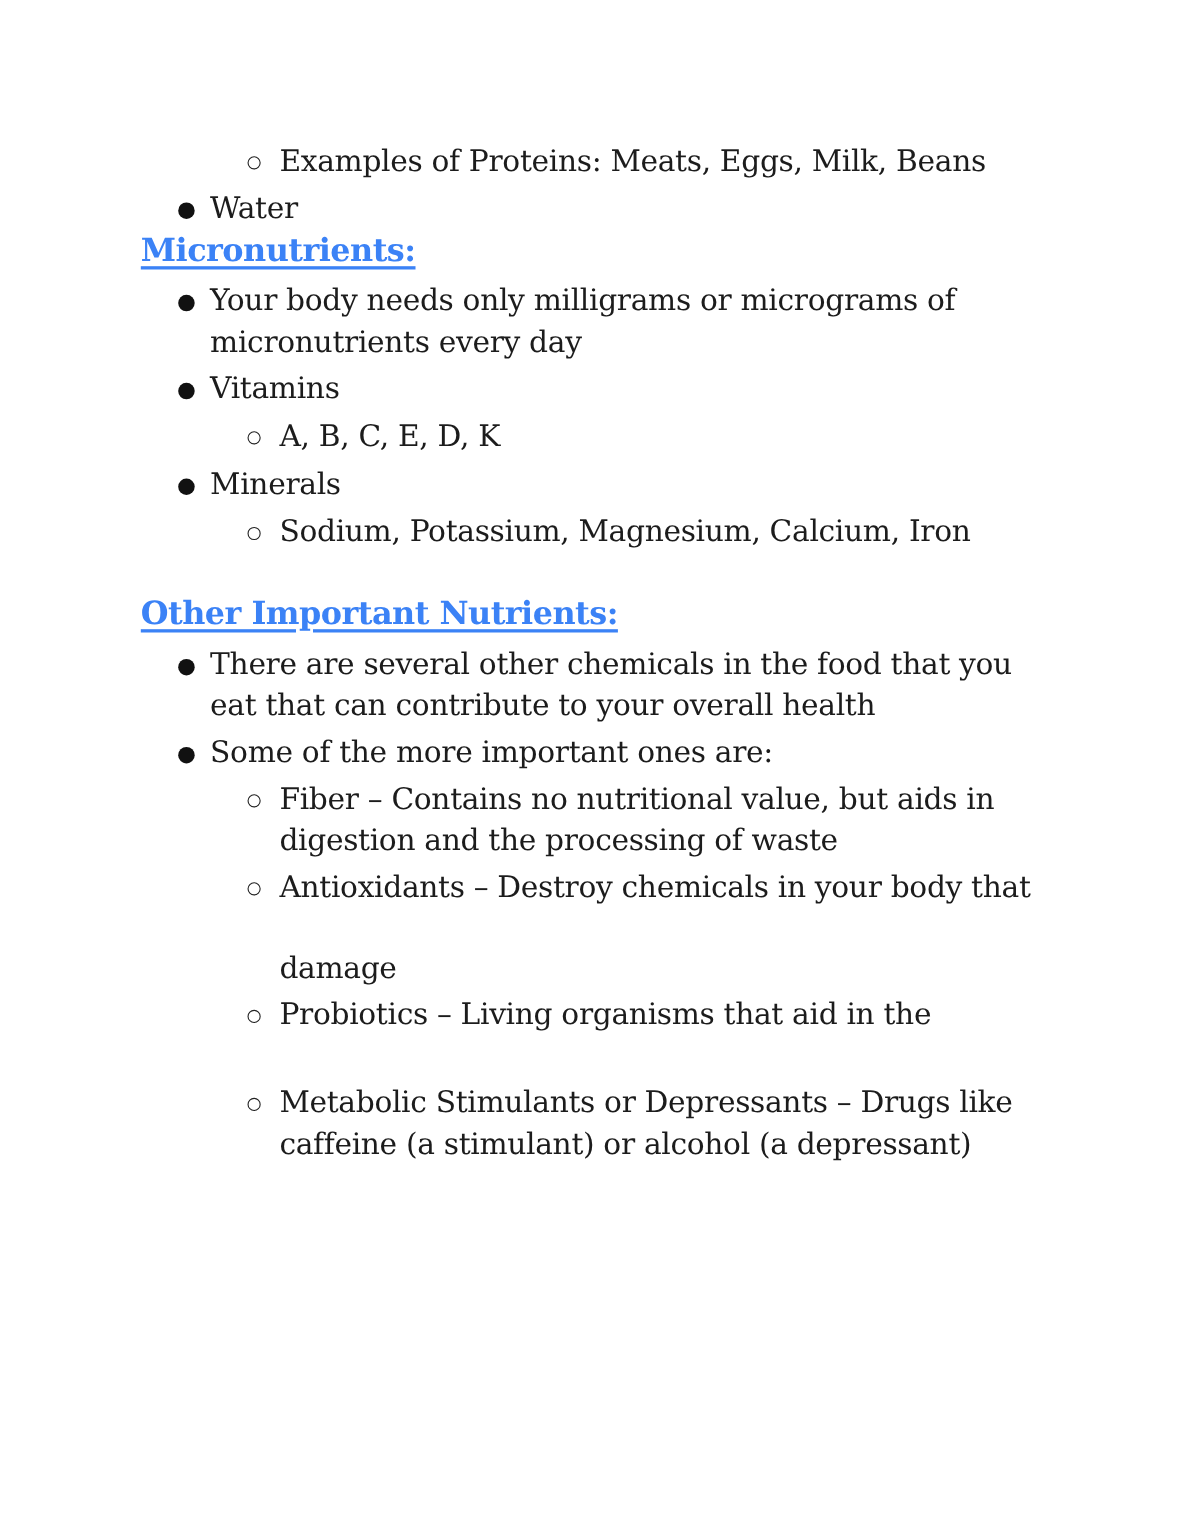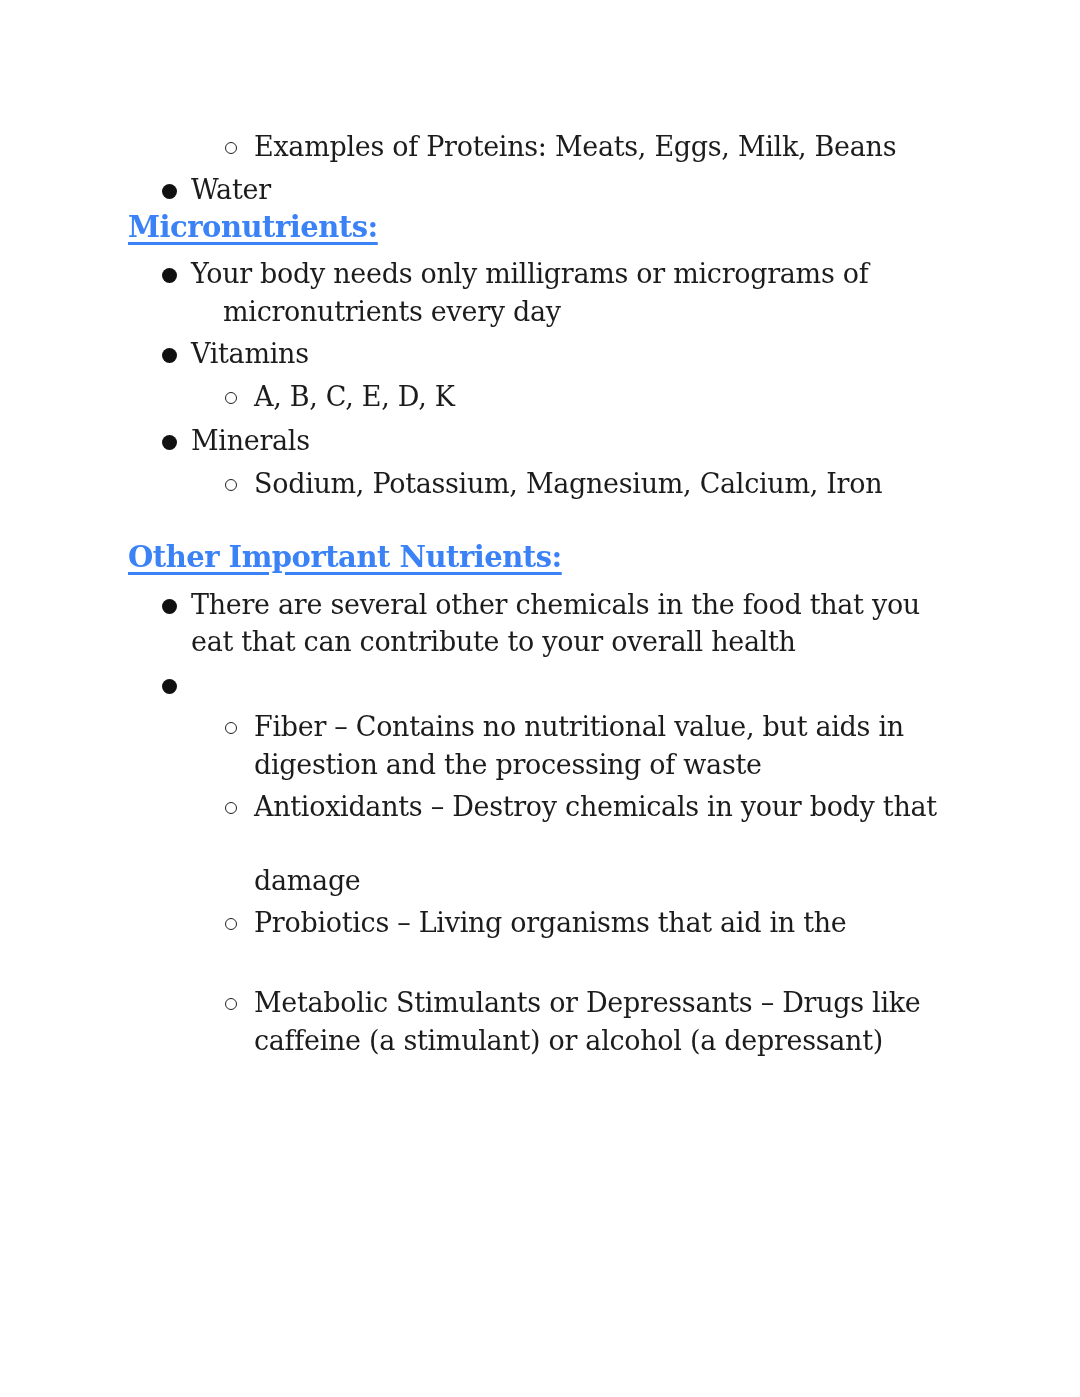--- a/index.html
+++ b/index.html
@@ -64,41 +64,42 @@
   <span class="bullet-hollow" style="left:225px; top:142px;"></span>
   <div class="line" style="left:254px; top:128px;">Examples of Proteins:  Meats, Eggs, Milk, Beans</div>
 
   <span class="bullet-filled" style="left:162px; top:184px;"></span>
   <div class="line" style="left:191px; top:171px;">Water</div>
 
   <div class="heading" style="top:210px;">Micronutrients:</div>
 
   <span class="bullet-filled" style="left:162px; top:268px;"></span>
   <div class="line" style="left:191px; top:255px;">Your body needs only milligrams or micrograms of</div>
-  <div class="line" style="left:191px; top:293px;margin-left:32px;">micronutrients every day</div>
+  <div class="line" style="left:191px; top:293px;">micronutrients every day</div>
 
   <span class="bullet-filled" style="left:162px; top:348px;"></span>
   <div class="line" style="left:191px; top:335px;">Vitamins</div>
 
   <span class="bullet-hollow" style="left:225px; top:392px;"></span>
   <div class="line" style="left:254px; top:378px;">A, B, C, E, D,  K</div>
 
   <span class="bullet-filled" style="left:162px; top:435px;"></span>
   <div class="line" style="left:191px; top:422px;">Minerals</div>
 
   <span class="bullet-hollow" style="left:225px; top:479px;"></span>
   <div class="line" style="left:254px; top:465px;">Sodium, Potassium, Magnesium, Calcium, Iron</div>
 
   <div class="heading" style="top:540px;">Other Important Nutrients:</div>
 
   <span class="bullet-filled" style="left:162px; top:599px;"></span>
   <div class="line" style="left:191px; top:586px;">There are several other chemicals in the food that you</div>
   <div class="line" style="left:191px; top:623px;">eat that can contribute to your overall health</div>
 
   <span class="bullet-filled" style="left:162px; top:679px;"></span>
+  <div class="line" style="left:191px; top:666px;">Some of the more important ones are:</div>
 
   <span class="bullet-hollow" style="left:225px; top:722px;"></span>
   <div class="line" style="left:254px; top:708px;">Fiber – Contains no nutritional value, but aids in</div>
   <div class="line" style="left:254px; top:746px;">digestion and the processing of waste</div>
 
   <span class="bullet-hollow" style="left:225px; top:802px;"></span>
   <div class="line" style="left:254px; top:788px;">Antioxidants – Destroy chemicals in your body that</div>
   <div class="line" style="left:254px; top:862px;">damage</div>
 
   <span class="bullet-hollow" style="left:225px; top:918px;"></span>

